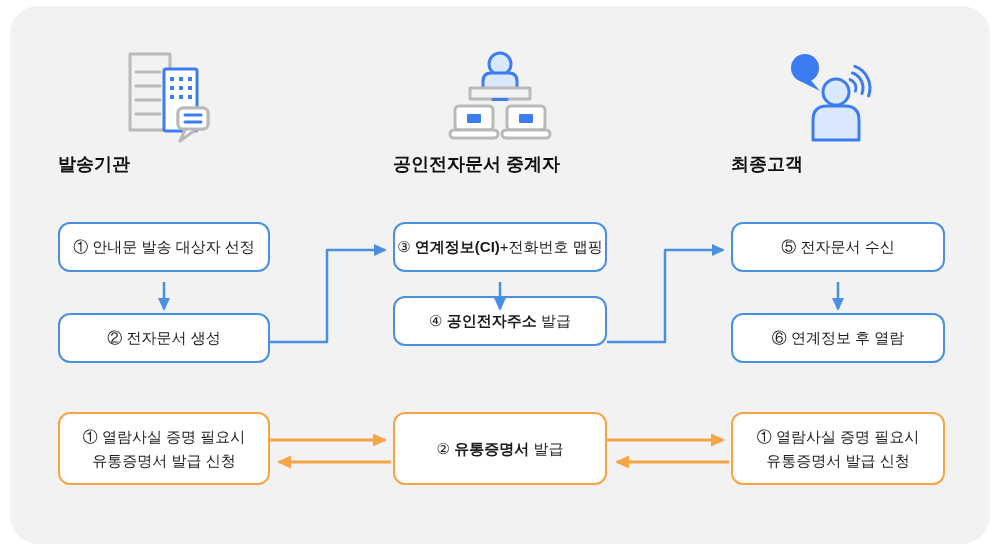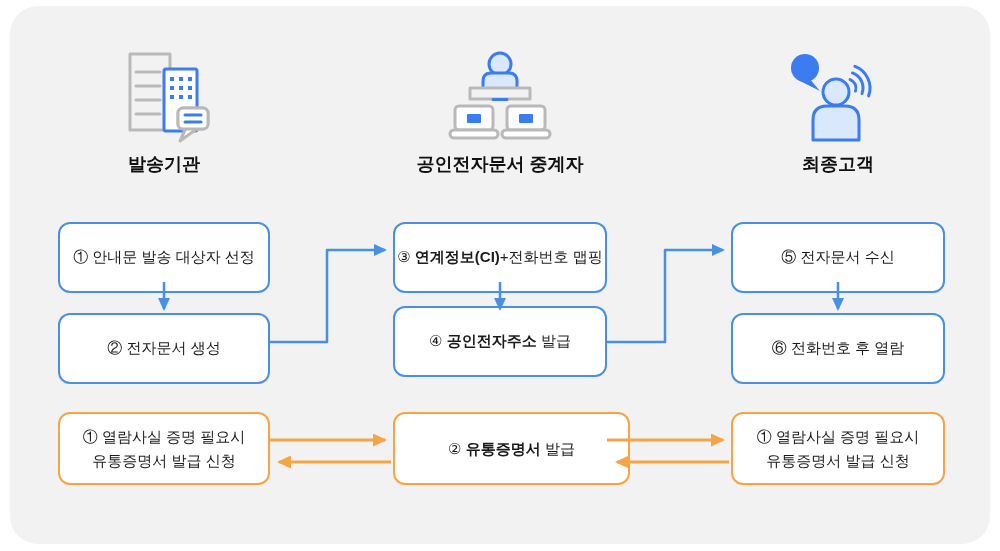--- a/index.html
+++ b/index.html
@@ -6,24 +6,24 @@
     --blue:#4a90e2; --orange:#f5a545; --icon-blue:#3b7cf0; --icon-blue-light:#d9e8fc;
     --icon-gray:#b9b9b9; --panel-bg:#f2f2f2; --text:#1b1b1b;
   }
   *{box-sizing:border-box; margin:0; padding:0;}
   body{background:#ffffff; font-family:"Liberation Sans", sans-serif;}
   .canvas{position:relative; width:1000px; height:551px; background:#fff; overflow:hidden;}
   .panel{position:absolute; left:10px; top:6px; width:980px; height:538px;
          background:var(--panel-bg); border-radius:28px;}
   .icon-wrap{position:absolute;}
   .col-label{position:absolute; top:152px; height:24px; font-size:18px; font-weight:bold;
-             color:#111; text-align:center; line-height:24px; white-space:nowrap;}
+             color:#111; text-align:left; line-height:24px; white-space:nowrap;}
   .box{position:absolute; background:#fff; display:flex; align-items:center; justify-content:center;
        text-align:center; font-size:15px; color:var(--text); white-space:nowrap;}
-  .box.blue{border:2px solid var(--blue); border-radius:12px; height:71px;}
+  .box.blue{border:2px solid var(--blue); border-radius:12px; height:50px;}
   .box.orange{border:2px solid var(--orange); border-radius:12px; height:73px;
               flex-direction:column; line-height:1.55;}
   .box b{font-weight:bold;}
   .overlay{position:absolute; left:0; top:0; width:1000px; height:551px; pointer-events:none;}
   .ln-blue{stroke:var(--blue); stroke-width:2.5; fill:none; stroke-linejoin:round;}
   .ln-orange{stroke:var(--orange); stroke-width:3; fill:none;}
   .mh-blue{fill:var(--blue);}
   .mh-orange{fill:var(--orange);}
   .ib{stroke:var(--icon-blue); stroke-width:3; fill:none; stroke-linecap:round; stroke-linejoin:round;}
   .ib-fill{fill:var(--icon-blue);}
@@ -96,35 +96,35 @@
 
   <div class="box blue" style="left:58px;top:222px;width:212px">
     <span>① 안내문 발송 대상자 선정</span>
   </div>
   <div class="box blue" style="left:393px;top:222px;width:214px">
     <span><span>③ </span><b>연계정보(CI)</b><span>+전화번호 맵핑</span></span>
   </div>
   <div class="box blue" style="left:58px;top:313px;width:212px">
     <span>② 전자문서 생성</span>
   </div>
-  <div class="box blue" style="left:393px;top:306px;width:214px">
+  <div class="box blue" style="left:393px;top:296px;width:214px">
     <span><span>④ </span><b>공인전자주소</b><span> 발급</span></span>
   </div>
   <div class="box blue" style="left:731px;top:222px;width:214px">
     <span>⑤ 전자문서 수신</span>
   </div>
   <div class="box blue" style="left:731px;top:313px;width:214px">
-    <span>⑥ 전화번호 후 열람</span>
+    <span>⑥ 연계정보 후 열람</span>
   </div>
 
   <div class="box orange" style="left:58px;top:412px;width:212px">
     <span>① 열람사실 증명 필요시</span>
     <span>유통증명서 발급 신청</span>
   </div>
-  <div class="box orange" style="left:393px;top:412px;width:237px">
+  <div class="box orange" style="left:393px;top:412px;width:214px">
     <span><span>② </span><b>유통증명서</b><span> 발급</span></span>
   </div>
   <div class="box orange" style="left:731px;top:412px;width:214px">
     <span>① 열람사실 증명 필요시</span>
     <span>유통증명서 발급 신청</span>
   </div>
 
   <svg class="overlay" viewBox="0 0 1000 551">
     <defs>
       <marker id="mb" markerUnits="userSpaceOnUse" markerWidth="14" markerHeight="12" refX="11" refY="6" orient="auto">

